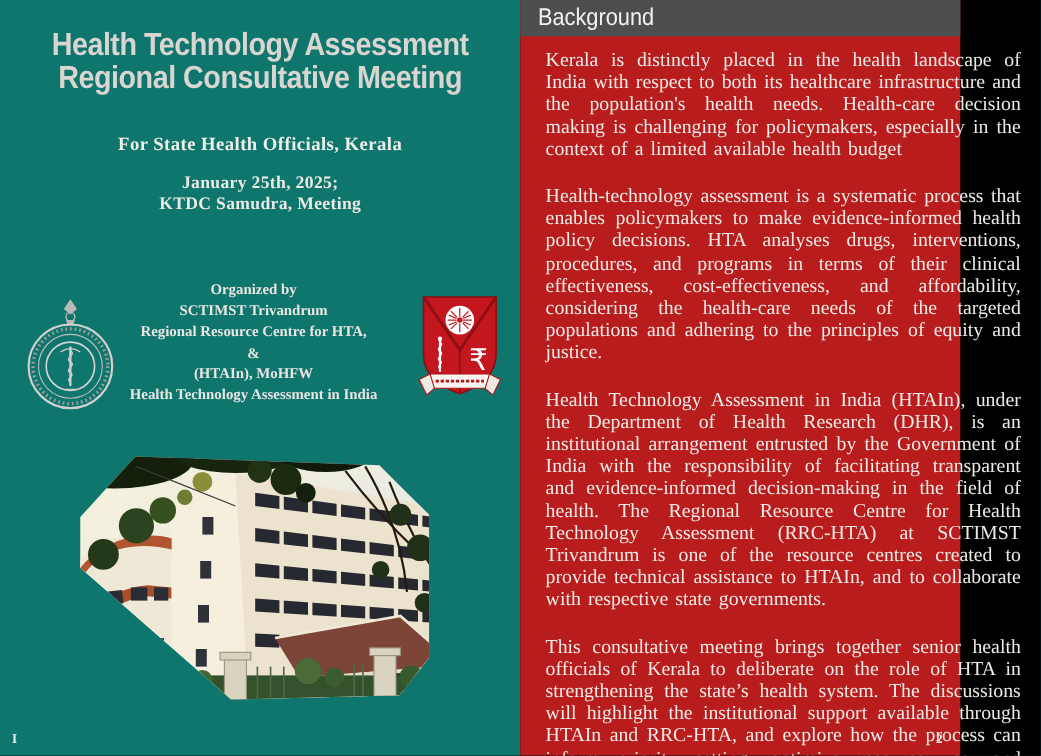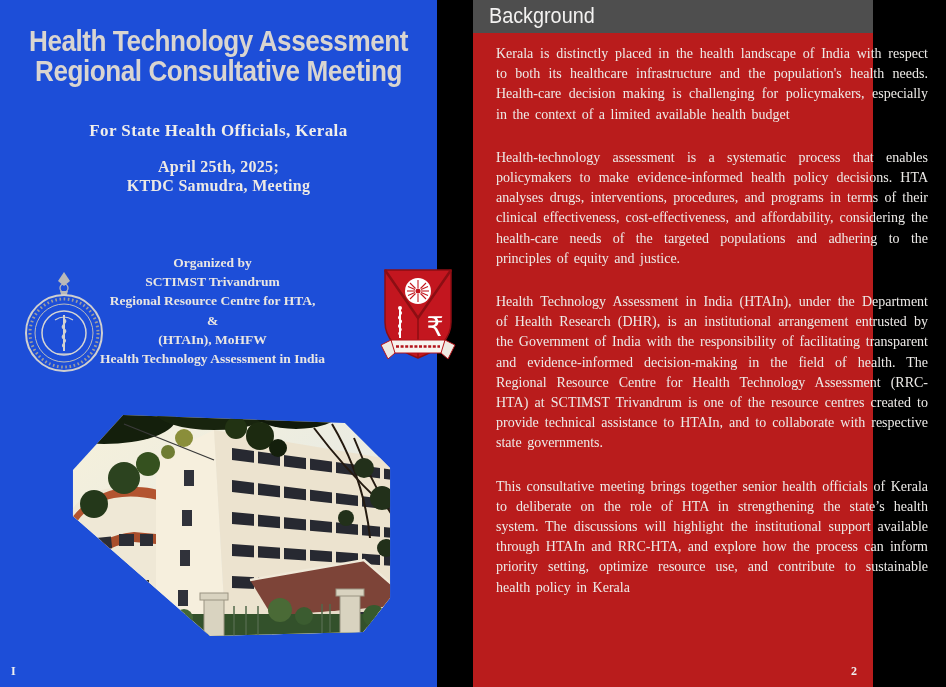--- a/index.html
+++ b/index.html
@@ -1,18 +1,18 @@
 <!DOCTYPE html>
 <html><head>
 <meta charset="utf-8">
 <style>
   html,body{margin:0;padding:0;background:#000;}
   .spread{position:relative;width:946px;height:687px;overflow:hidden;font-family:"Liberation Serif",serif;}
   .page{position:absolute;top:0;height:687px;}
-  .page-left{left:0;width:437px;background:#1d4ed8;}
+  .page-left{left:0;width:473px;background:#0f766e;}
   .page-right{left:473px;width:400px;background:#b91c1c;}
 
   
   .cover-title{position:absolute;top:26px;left:0;right:0;margin:0;text-align:center;
     color:#d9d5d0;font-family:"Liberation Sans",sans-serif;font-weight:700;
     font-size:29px;line-height:30px;letter-spacing:-0.5px;transform:scaleX(0.9);}
   .cover-title span{display:block;}
   .cover-subtitle{position:absolute;top:121px;left:0;right:0;text-align:center;
     color:#f0eeea;font-weight:700;font-size:17px;letter-spacing:0.4px;font-family:Liberation Serif, serif;}
   .cover-dates{position:absolute;top:157px;left:0;right:0;text-align:center;
@@ -28,39 +28,39 @@
   .pnum{position:absolute;font-weight:700;font-size:12px;color:#efefef;}
   .pnum-left{left:11px;bottom:8px;}
   .pnum-right{right:16px;bottom:8px;}
 
   
   .band{position:absolute;top:0;left:0;right:0;height:33px;background:#4e4e4e;}
   .bg-heading{position:absolute;top:3px;left:16px;margin:0;color:#f3f2f1;
     font-family:"Liberation Sans",sans-serif;font-weight:400;font-size:22px;
     transform:scaleX(0.9);transform-origin:left center;letter-spacing:0;}
   .paras{position:absolute;top:44px;left:23px;width:432px;}
-  .paras p{margin:0 0 23px 0;color:#edebe8;font-size:14px;line-height:20.2px;
+  .paras p{margin:0 0 23px 0;color:#edebe8;font-size:18px;line-height:20.2px;
     text-align:justify;word-spacing:2px;}
 </style>
 </head>
 <body>
 
 <div class="spread">
 
   <section class="page page-left">
 
     <h1 class="cover-title">
       <span>Health Technology Assessment</span>
       <span>Regional Consultative Meeting</span>
     </h1>
 
     <div class="cover-subtitle">For State Health Officials, Kerala</div>
 
     <div class="cover-dates">
-      <div>April 25th, 2025;</div>
+      <div>January 25th, 2025;</div>
       <div>KTDC Samudra, Meeting</div>
     </div>
 
     <div class="org-block">
       <div>Organized by</div>
       <div>SCTIMST Trivandrum</div>
       <div>Regional Resource Centre for HTA,</div>
       <div>&amp;</div>
       <div>(HTAIn), MoHFW</div>
       <div>Health Technology Assessment in India</div>

